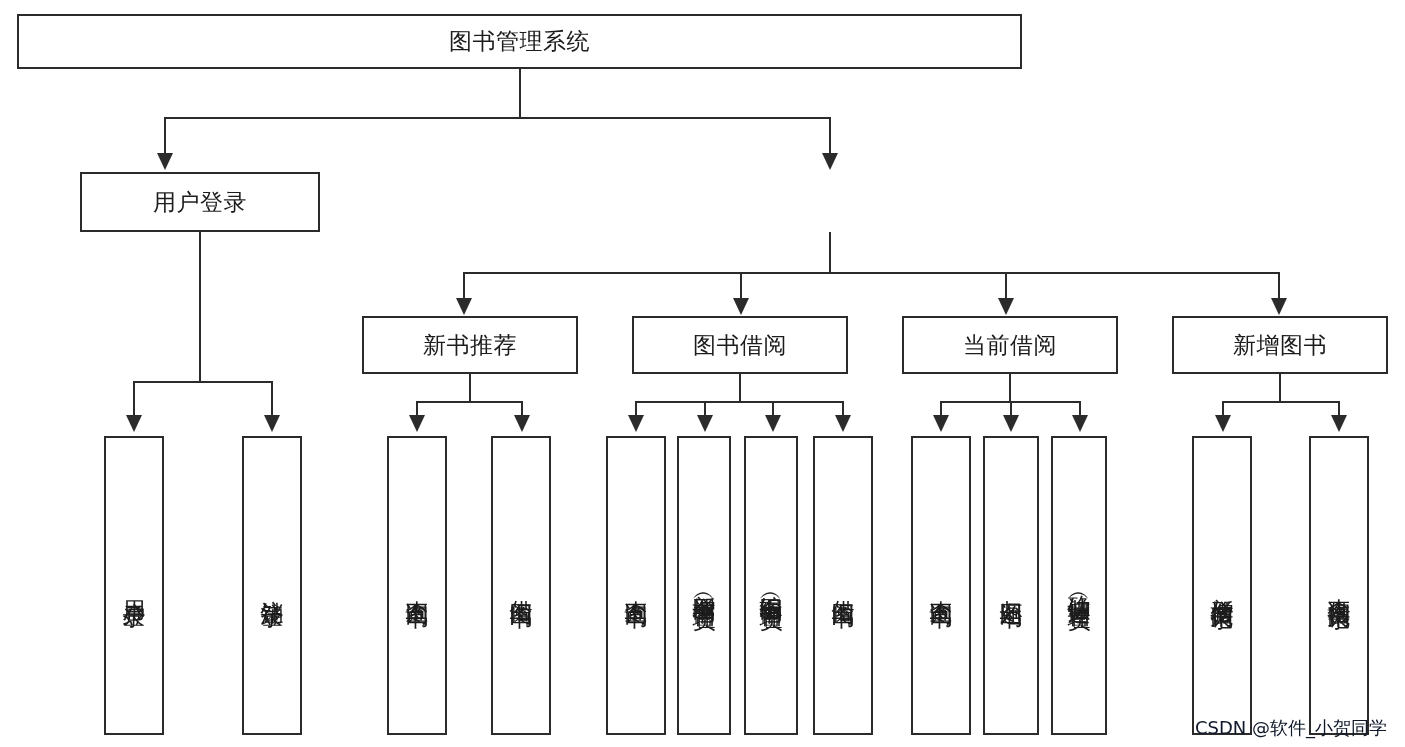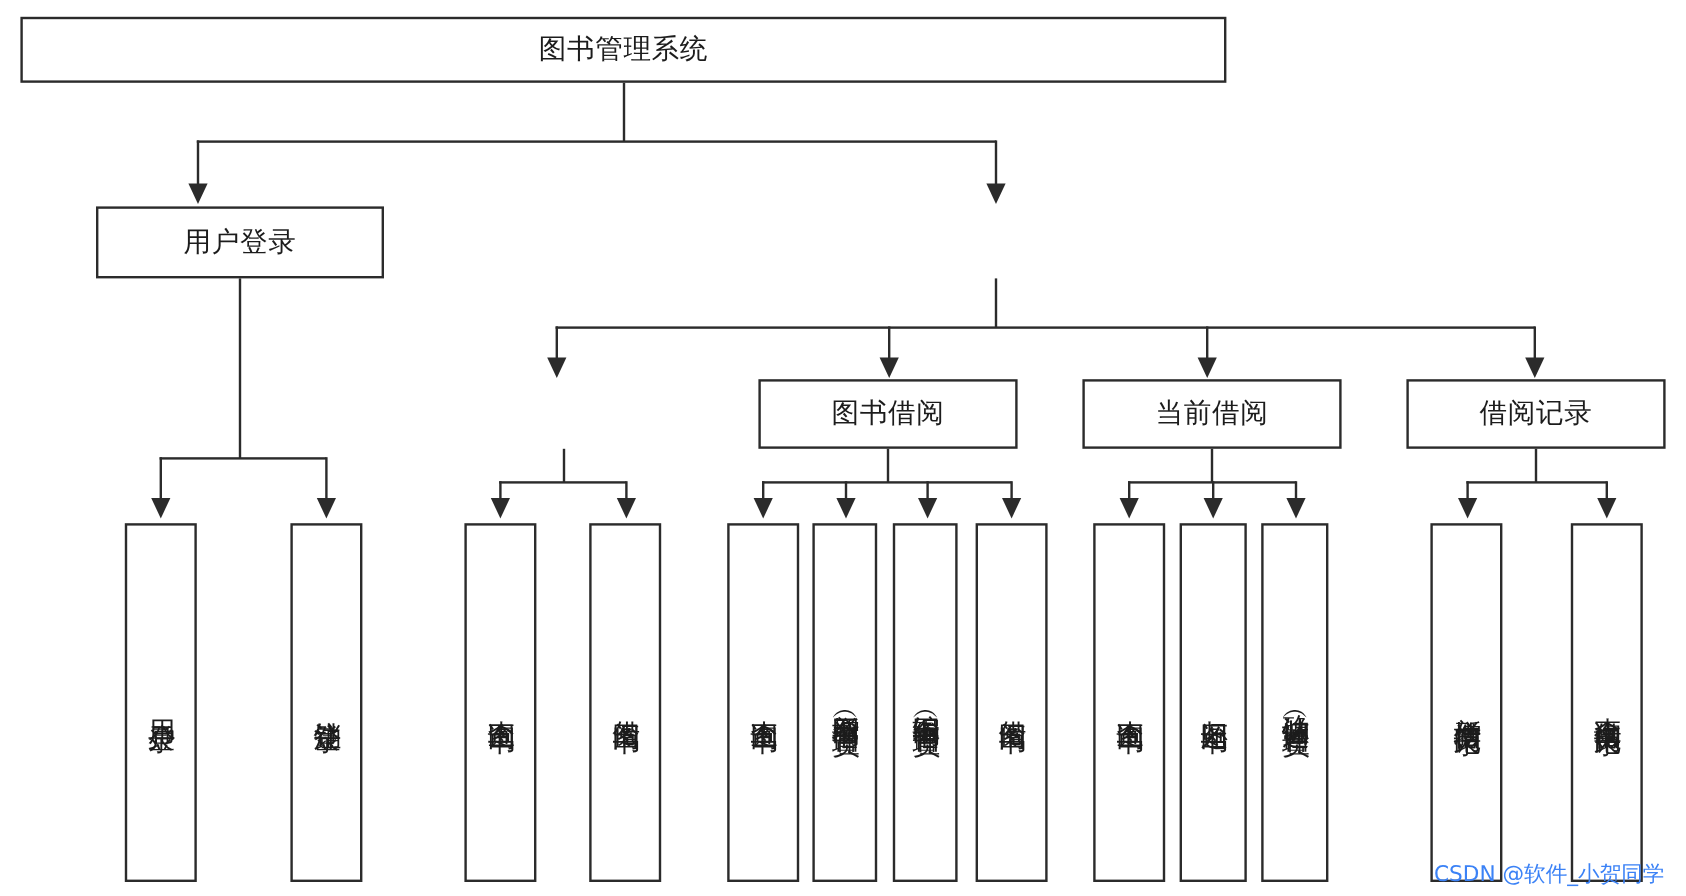--- a/index.html
+++ b/index.html
@@ -58,21 +58,21 @@
     position: absolute;
     width: 0;
     height: 0;
     border-left: 8px solid transparent;
     border-right: 8px solid transparent;
     border-top: 17px solid #2b2b2b;
   }
   
   #watermark {
     position: absolute;
-    color: #3b82f6;
+    color: #0f172a;
     font-size: 18px;
     white-space: nowrap;
     user-select: none;
   }
 </style>
 </head>
 <body>
 
 <div id="canvas">
 
@@ -104,28 +104,31 @@
   <div class="ln hln" style="left:463px; top:272px; width:816px;"></div>
   <div class="ln vln" style="left:463px; top:272px; height:28px;"></div>
   <div class="arrow" style="left:456px; top:298px;"></div>
   <div class="ln vln" style="left:740px; top:272px; height:28px;"></div>
   <div class="arrow" style="left:733px; top:298px;"></div>
   <div class="ln vln" style="left:1005px; top:272px; height:28px;"></div>
   <div class="arrow" style="left:998px; top:298px;"></div>
   <div class="ln vln" style="left:1278px; top:272px; height:28px;"></div>
   <div class="arrow" style="left:1271px; top:298px;"></div>
 
+  <div class="node h" style="left:362px; top:316px; width:216px; height:58px;">
+    <span>新书推荐</span>
+  </div>
   <div class="node h" style="left:632px; top:316px; width:216px; height:58px;">
     <span>图书借阅</span>
   </div>
   <div class="node h" style="left:902px; top:316px; width:216px; height:58px;">
     <span>当前借阅</span>
   </div>
   <div class="node h" style="left:1172px; top:316px; width:216px; height:58px;">
-    <span>借阅记录</span>
+    <span>新增图书</span>
   </div>
 
   <div class="ln vln" style="left:469px; top:374px; height:28px;"></div>
   <div class="ln hln" style="left:416px; top:401px; width:106px;"></div>
   <div class="ln vln" style="left:416px; top:401px; height:16px;"></div>
   <div class="arrow" style="left:409px; top:415px;"></div>
   <div class="ln vln" style="left:521px; top:401px; height:16px;"></div>
   <div class="arrow" style="left:514px; top:415px;"></div>
 
   <div class="ln vln" style="left:739px; top:374px; height:28px;"></div>

